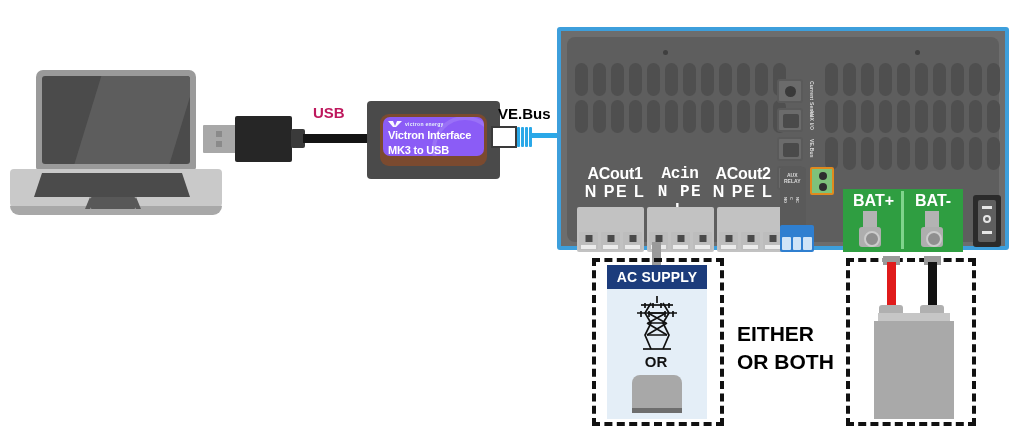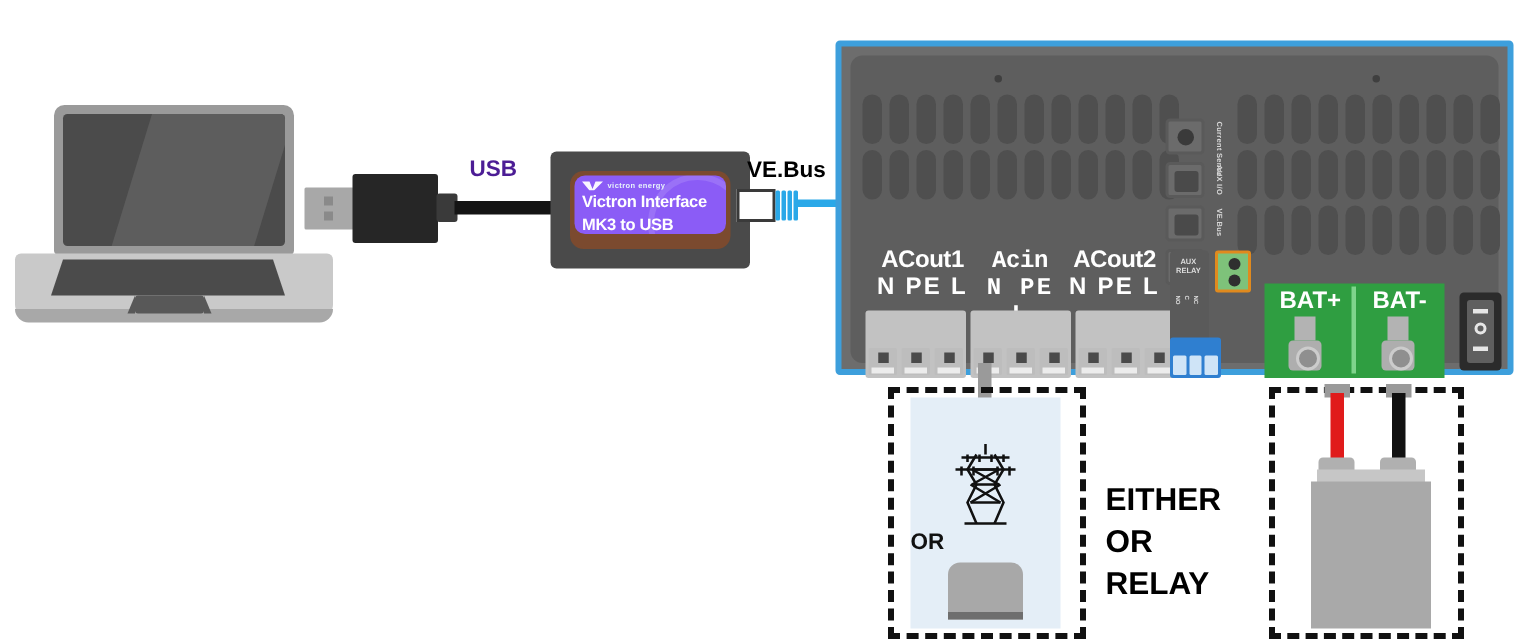--- a/index.html
+++ b/index.html
@@ -73,21 +73,21 @@
     left: 235px; top: 116px; width: 57px; height: 46px;
     background: #262626; border-radius: 2px;
   }
   .usb-relief {
     left: 291px; top: 129px; width: 14px; height: 19px;
     background: #3a3a3a; border-radius: 2px;
   }
   .usb-wire {
     left: 303px; top: 134px; width: 68px; height: 9px; background: #141414;
   }
-  .usb-label { left: 313px; top: 104px; font-size: 15px; font-weight: bold; color: #4c1d95; }
+  .usb-label { left: 313px; top: 104px; font-size: 15px; font-weight: bold; color: #be185d; }
 
   
   #mk3 { left: 367px; top: 101px; width: 133px; height: 78px; }
   .mk3-body { position: absolute; inset: 0; background: #4a4a4a; border-radius: 4px; }
   .mk3-ring {
     position: absolute; left: 13px; top: 13px; width: 107px; height: 52px;
     background: #7b4a2f; border-radius: 9px;
   }
   .mk3-label {
     position: absolute; left: 16px; top: 16px; width: 101px; height: 39px;
@@ -271,21 +271,21 @@
   .ac-card {
     position: absolute; left: 607px; top: 265px; width: 100px; height: 154px;
     background: #e4eef7;
   }
   .ac-head {
     position: absolute; left: 0; top: 0; width: 100px; height: 24px;
     background: #1c3c7c; color: #fff; font-size: 14px; font-weight: bold;
     display: flex; align-items: center; justify-content: center; letter-spacing: .2px;
   }
   .ac-or {
-    position: absolute; left: 0; top: 88px; width: 98px; text-align: left;
+    position: absolute; left: 0; top: 88px; width: 98px; text-align: center;
     font-size: 15px; font-weight: bold; color: #111;
   }
   .genset {
     position: absolute; left: 25px; top: 110px; width: 50px; height: 38px;
     background: #a8a8a8; border-radius: 8px 8px 0 0;
   }
   .genset::after {
     content: ""; position: absolute; left: 0; bottom: 0; width: 50px; height: 5px;
     background: #6e6e6e;
   }
@@ -544,20 +544,21 @@
           <div class="bar b"></div>
         </div>
       </div>
 
     </div>
   </div>
 
   <div class="abs ac-cable"></div>
   <div id="ac-dashed" class="dashed"></div>
   <div class="ac-card abs">
+    <div class="ac-head">AC SUPPLY</div>
     <svg class="abs" style="left:20px; top:28px;" width="60" height="60" viewBox="0 0 60 60">
       <g stroke="#111" stroke-width="1.7" fill="none">
         <path d="M30 3 L30 10"></path>
         <path d="M14 12 L46 12"></path>
         <path d="M18 10 L18 15 M26 10 L26 15 M34 10 L34 15 M42 10 L42 15"></path>
         <path d="M10 20 L50 20"></path>
         <path d="M14 18 L14 24 M22 18 L22 24 M38 18 L38 24 M46 18 L46 24"></path>
         <path d="M24 10 L18 20 L24 30 L18 42 L24 56"></path>
         <path d="M36 10 L42 20 L36 30 L42 42 L36 56"></path>
         <path d="M21 20 L39 20 M22 30 L38 30 M20 42 L40 42"></path>
@@ -565,21 +566,21 @@
         <path d="M16 56 L44 56"></path>
       </g>
     </svg>
     <div class="ac-or">OR</div>
     <div class="genset"></div>
   </div>
 
   <div id="bat-dashed" class="dashed"></div>
   <div class="either-txt">
     <span>EITHER</span><br>
-    <span>OR RELAY</span>
+    <span>OR BOTH</span>
   </div>
   <div class="abs bat-tip r"></div>
   <div class="abs bat-tip k"></div>
   <div class="abs bat-cable red"></div>
   <div class="abs bat-cable blk"></div>
   <div class="abs lug r"></div>
   <div class="abs lug k"></div>
   <div class="abs bat-top"></div>
   <div class="abs battery"></div>
 

